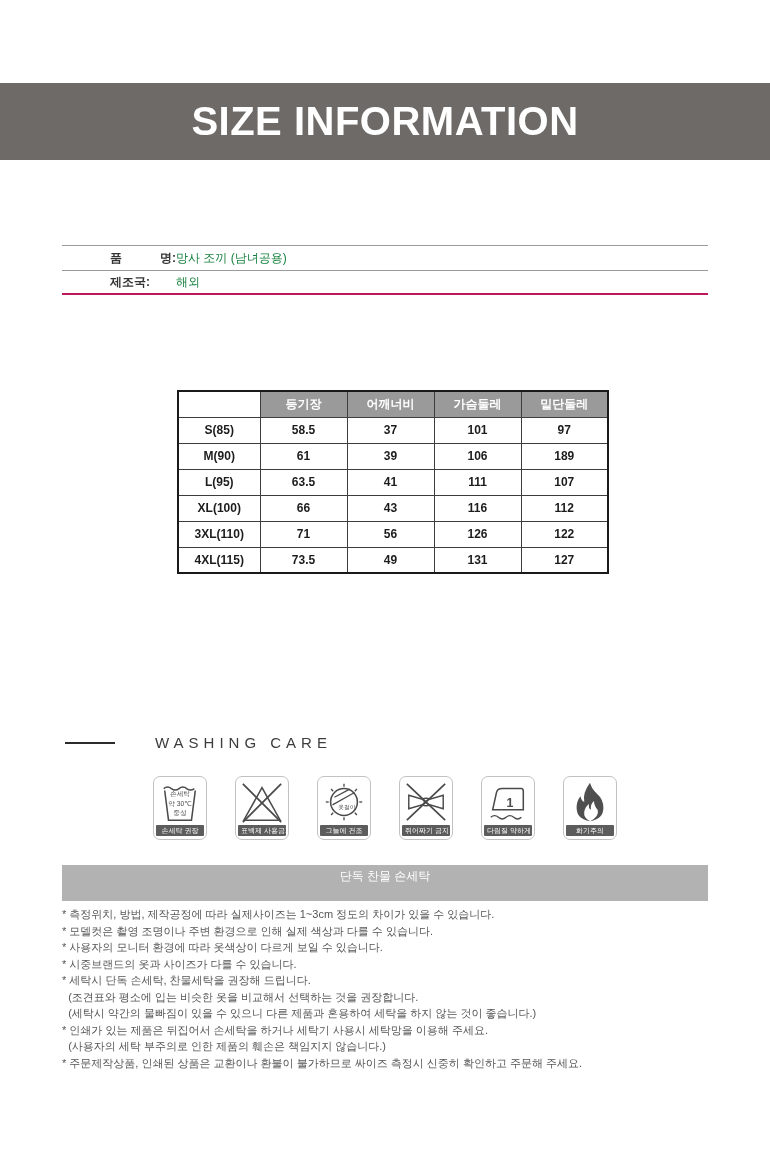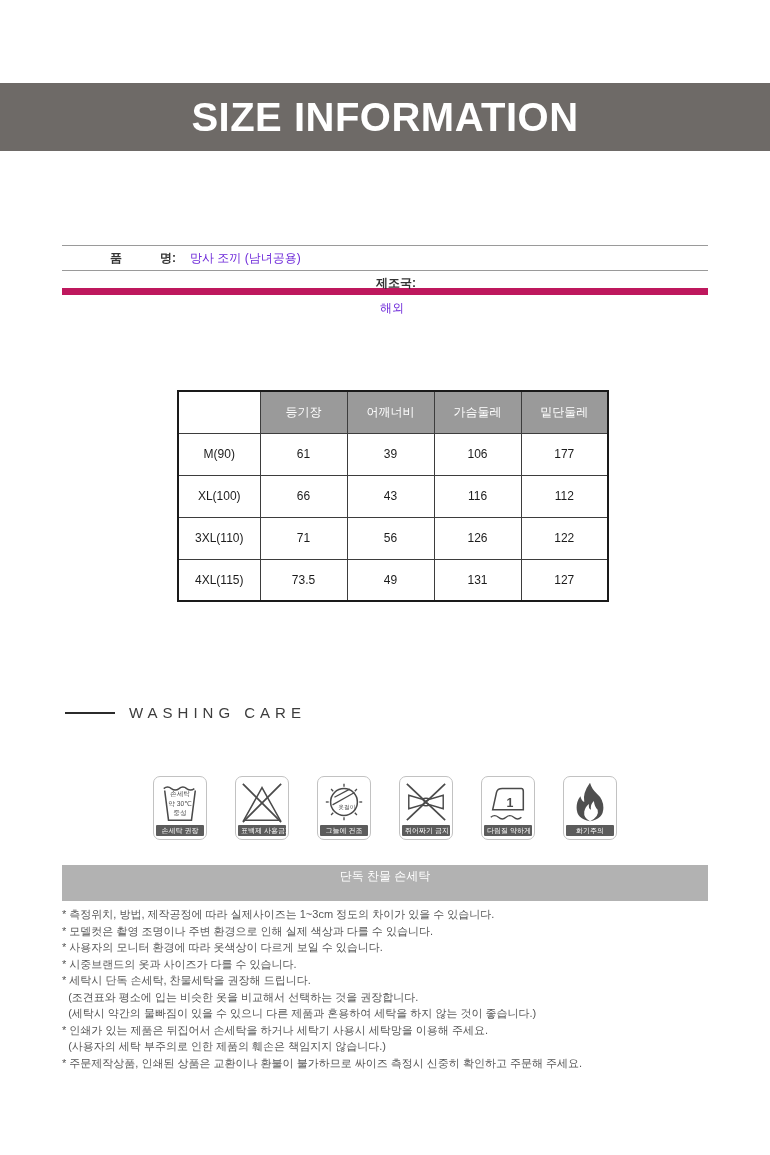--- a/index.html
+++ b/index.html
@@ -4,52 +4,52 @@
 <style>
   * { margin:0; padding:0; box-sizing:border-box; }
   html,body { background:#fff; }
   body {
     width:770px; height:1155px; position:relative; overflow:hidden;
     font-family:"Liberation Sans","DejaVu Sans",sans-serif; color:#222;
   }
 
   
   .title-bar {
-    position:absolute; top:83px; left:0; width:770px; height:68px;
+    position:absolute; top:83px; left:0; width:770px; height:77px;
     background:#6e6a67; display:flex; align-items:center; justify-content:center;text-align:right;
   }
   .title-bar h1 {
     color:#fff; font-size:40px; font-weight:bold; letter-spacing:0.5px;
   }
 
   
   .info-section { position:absolute; top:245px; left:62px; width:646px; }
   .info-row {
     height:25px; line-height:25px; border-top:1px solid #9a9a9a;
     font-size:12px; display:flex; align-items:center;
   }
-  .info-row:last-child { border-bottom:7px solid #be185d;flex-direction:column; }
+  .info-row:last-child { border-bottom:2px solid #be185d; }
   .info-label {
     display:inline-block; width:66px; margin-left:48px;
     font-weight:bold; color:#333; text-align:justify; text-align-last:justify;
   }
-  .info-value { margin-left:14px; color:#6d28d9; }
+  .info-value { color:#15803d; }
 
   
   .size-table-wrap { position:absolute; top:390px; left:177px; }
   table.size-table { border-collapse:collapse; border:2px solid #1a1a1a; table-layout:fixed; }
   table.size-table td, table.size-table th {
-    border:1px solid #3d3d3d; height:42px; text-align:center;
-    font-size:12px; font-weight:normal; color:#1c1c1c; padding:0;
+    border:1px solid #3d3d3d; height:26px; text-align:center;
+    font-size:12px; font-weight:bold; color:#1c1c1c; padding:0;
   }
   table.size-table thead th { background:#9a9a9a; color:#fff; }
   table.size-table thead th.corner { background:#fff; }
 
   
-  .wash-title { position:absolute; top:704px; left:65px; display:flex; align-items:center; }
+  .wash-title { position:absolute; top:734px; left:65px; display:flex; align-items:center;gap:26px; }
   .wash-dash { width:50px; height:2px; background:#2b2b2b; margin-right:14px; }
   .wash-title span { font-size:15px; letter-spacing:5px; color:#3c3c3c; }
 
   .care-icons {
     position:absolute; top:776px; left:0; width:770px;
     display:flex; justify-content:center; gap:28px;
   }
   .care-box {
     width:54px; height:64px; background:#fff; border:1px solid #c2c2c2; border-radius:7px;
     display:flex; flex-direction:column; align-items:center; justify-content:space-between;
@@ -104,25 +104,39 @@
       <tr>
         <th class="corner"></th>
         <th>등기장</th>
         <th>어깨너비</th>
         <th>가슴둘레</th>
         <th>밑단둘레</th>
       </tr>
     </thead>
     <tbody>
         <tr>
+          <td>S(85)</td>
+          <td>58.5</td>
+          <td>37</td>
+          <td>101</td>
+          <td>97</td>
+        </tr>
+        <tr>
           <td>M(90)</td>
           <td>61</td>
           <td>39</td>
           <td>106</td>
-          <td>177</td>
+          <td>189</td>
+        </tr>
+        <tr>
+          <td>L(95)</td>
+          <td>63.5</td>
+          <td>41</td>
+          <td>111</td>
+          <td>107</td>
         </tr>
         <tr>
           <td>XL(100)</td>
           <td>66</td>
           <td>43</td>
           <td>116</td>
           <td>112</td>
         </tr>
         <tr>
           <td>3XL(110)</td>

